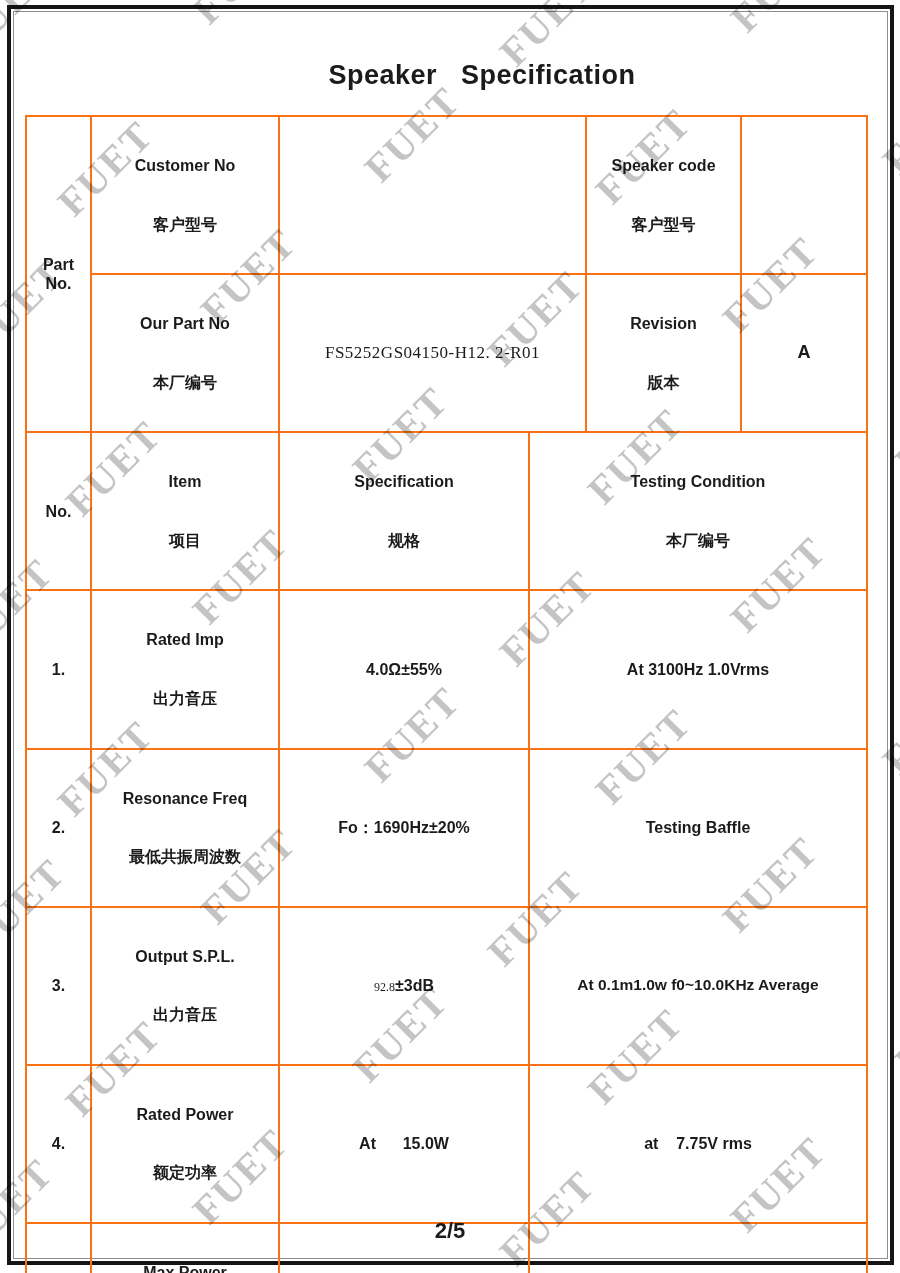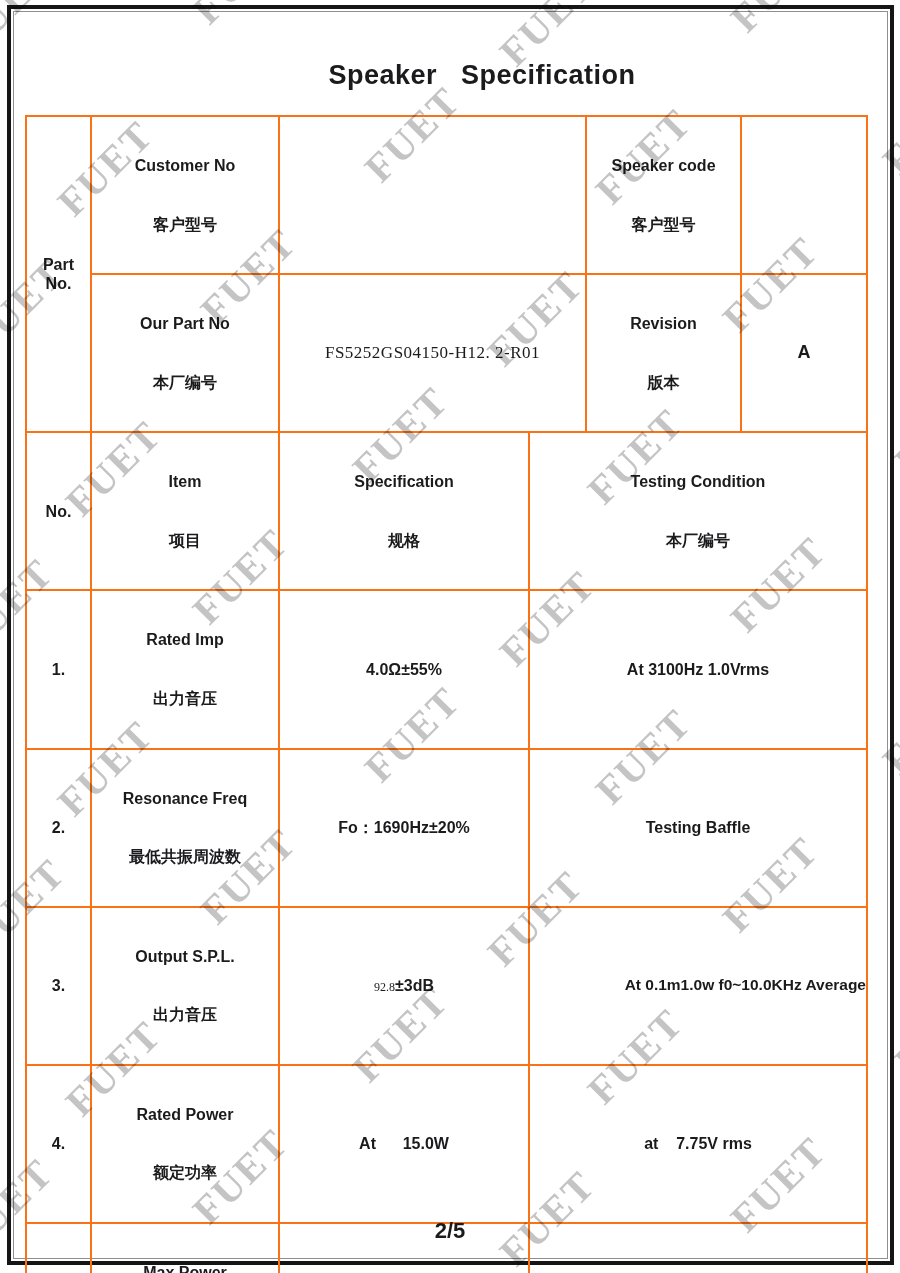--- a/index.html
+++ b/index.html
@@ -13,21 +13,21 @@
 
   .tables { position:absolute; left:25px; top:115px; width:841px; z-index:3; }
   table { border-collapse:collapse; table-layout:fixed; width:841px; }
   td { border:2px solid #f97316; vertical-align:middle; text-align:center; font-size:16px; font-weight:bold; line-height:1.22; white-space:pre-wrap; overflow:hidden; }
   .main-table { margin-top:-2px; }
 
   .serif { font-family:"Liberation Serif","DejaVu Serif",serif; font-weight:normal; }
   .partno { font-size:17px; letter-spacing:.5px; }
   .rev { font-size:18px; }
   .spec6-serif { font-size:12px; }
-  .r3test { font-size:15.5px;text-align:right; }
+  .r3test { font-size:15.5px; }
 
   .footer { position:absolute; left:380px; top:1218px; width:140px; text-align:center; font-size:22px; font-weight:bold; z-index:3; }
 
   .wm-layer { position:absolute; inset:0; overflow:hidden; pointer-events:none; mix-blend-mode:multiply; z-index:5; }
   .wm { position:absolute; font-family:"Liberation Serif","DejaVu Serif",serif; font-weight:bold; font-size:40px; letter-spacing:2px; color:#b7b7b7; opacity:.82; transform:rotate(-45deg); }
 </style>
 </head>
 <body>
 
 <div class="page-border-outer"></div>

